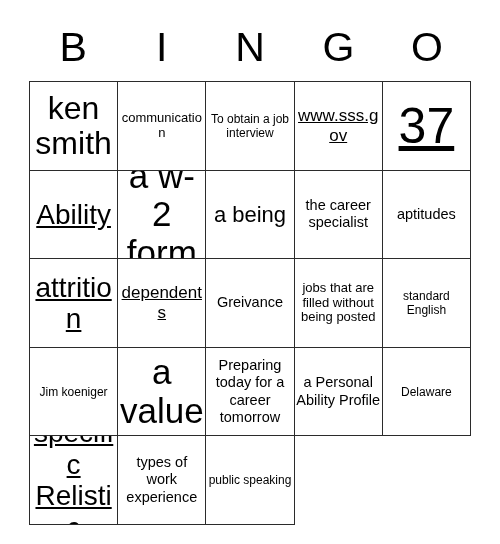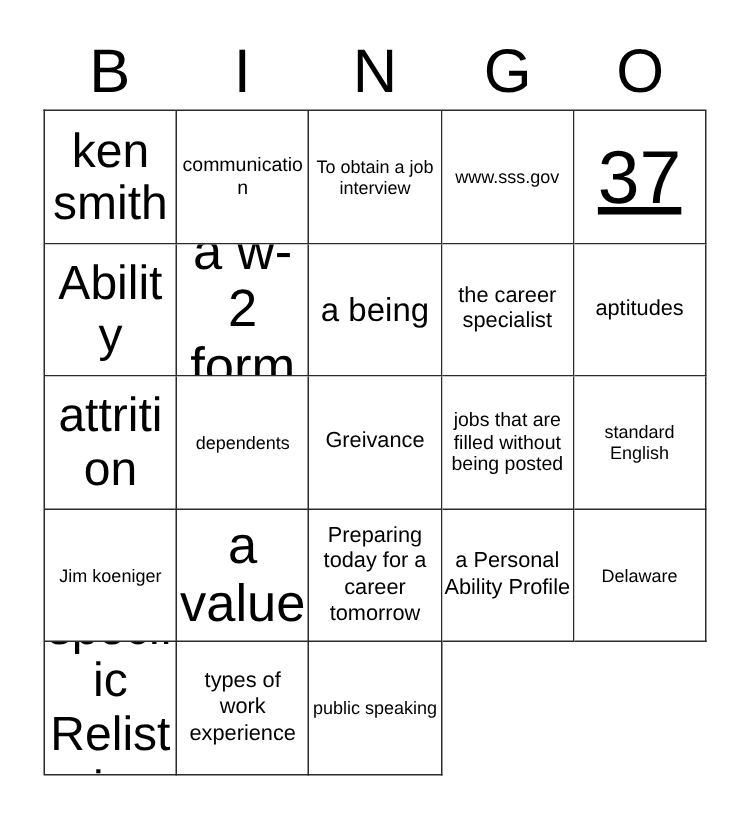--- a/index.html
+++ b/index.html
@@ -41,21 +41,21 @@
     line-height: 1;
     font-weight: 400;
     letter-spacing: 0;
     padding-bottom: 2px;
   }
 
   
   .grid {
     position: absolute;
     left: 29px;
-    top: 73px;
+    top: 81px;
     width: 442px;
     height: 444px;
     display: grid;
     grid-template-columns: repeat(5, 1fr);
     grid-template-rows: repeat(5, 1fr);
     border-top: 1px solid #2b2b2b;
     border-left: 1px solid #2b2b2b;
     box-sizing: border-box;
     background: #ffffff;
   }
@@ -75,25 +75,25 @@
     display: block;
     width: 100%;
     line-height: 1.12;
     word-wrap: break-word;
     overflow-wrap: break-word;
     white-space: pre-line;
   }
 
   
   .s-xs  { font-size: 13px; line-height: 1.15; }
-  .s-sm  { font-size: 12px; line-height: 1.18; }
+  .s-sm  { font-size: 17px; line-height: 1.18; text-decoration: underline; }
   .s-md  { font-size: 14.5px; line-height: 1.2; }
   .s-lg  { font-size: 12px; line-height: 1.18; }
   .s-xl  { font-size: 22px; line-height: 1.14; }
-  .s-2xl { font-size: 32px; line-height: 1.12; }
+  .s-2xl { font-size: 28px; line-height: 1.12; text-decoration: underline; }
   .s-3xl { font-size: 35px; line-height: 1.1; }
   .s-4xl { font-size: 32px; line-height: 1.08; }
   .s-5xl { font-size: 50px; line-height: 1.05; text-decoration: underline; }
 </style>
 </head>
 <body>
 
 <div class="card">
 
   <div class="header-row">

